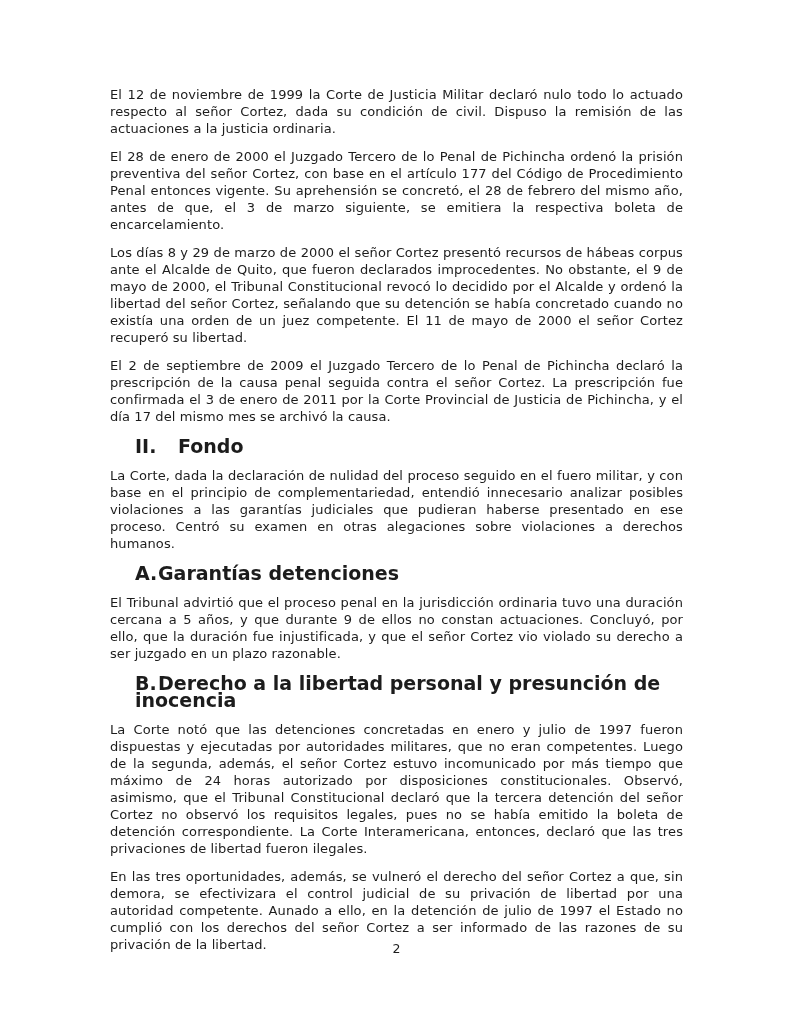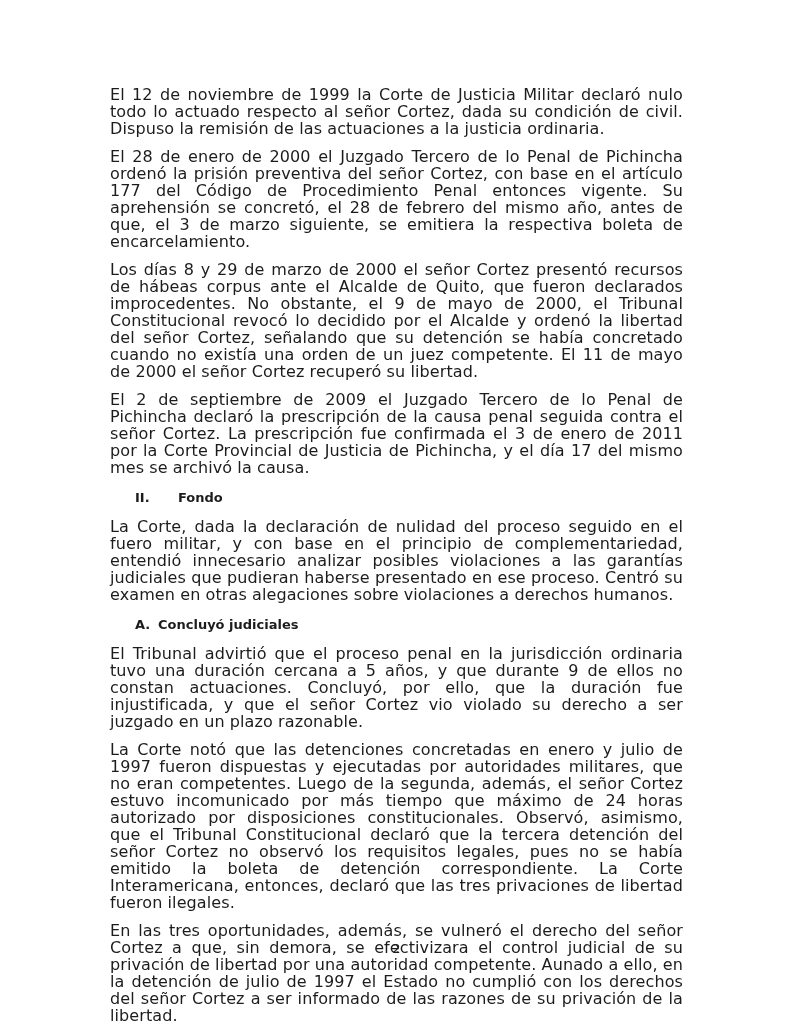--- a/index.html
+++ b/index.html
@@ -15,28 +15,28 @@
     color: #1c1c1c;
     overflow: hidden;
   }
   .page-content {
     position: absolute;
     left: 110px;
     top: 86px;
     width: 573px;
   }
   p.para {
-    font-size: 16px;
+    font-size: 13px;
     line-height: 17px;
     text-align: justify;
     margin: 0 0 11px 0;
     letter-spacing: 0.1px;
   }
   .heading {
-    font-size: 13px;
+    font-size: 19px;
     line-height: 17px;
     font-weight: bold;
     margin: 13px 0 12px 25px;
   }
   .heading .hnum-wide {
     display: inline-block;
     width: 43px;
   }
   .heading .hnum {
     display: inline-block;
@@ -65,25 +65,28 @@
 
   <p class="para">El 2 de septiembre de 2009 el Juzgado Tercero de lo Penal de Pichincha declaró la prescripción de la causa penal seguida contra el señor Cortez. La prescripción fue confirmada el 3 de enero de 2011 por la Corte Provincial de Justicia de Pichincha, y el día 17 del mismo mes se archivó la causa.</p>
 
   <div class="heading">
     <span class="hnum-wide">II.</span><span>Fondo</span>
   </div>
 
   <p class="para">La Corte, dada la declaración de nulidad del proceso seguido en el fuero militar, y con base en el principio de complementariedad, entendió innecesario analizar posibles violaciones a las garantías judiciales que pudieran haberse presentado en ese proceso. Centró su examen en otras alegaciones sobre violaciones a derechos humanos.</p>
 
   <div class="heading">
-    <span class="hnum">A.</span><span>Concluyó judiciales</span>
+    <span class="hnum">A.</span><span>Garantías detenciones</span>
   </div>
 
   <p class="para">El Tribunal advirtió que el proceso penal en la jurisdicción ordinaria tuvo una duración cercana a 5 años, y que durante 9 de ellos no constan actuaciones. Concluyó, por ello, que la duración fue injustificada, y que el señor Cortez vio violado su derecho a ser juzgado en un plazo razonable.</p>
 
+  <div class="heading">
+    <span class="hnum">B.</span><span>Derecho a la libertad personal y presunción de inocencia</span>
+  </div>
 
   <p class="para">La Corte notó que las detenciones concretadas en enero y julio de 1997 fueron dispuestas y ejecutadas por autoridades militares, que no eran competentes. Luego de la segunda, además, el señor Cortez estuvo incomunicado por más tiempo que máximo de 24 horas autorizado por disposiciones constitucionales. Observó, asimismo, que el Tribunal Constitucional declaró que la tercera detención del señor Cortez no observó los requisitos legales, pues no se había emitido la boleta de detención correspondiente. La Corte Interamericana, entonces, declaró que las tres privaciones de libertad fueron ilegales.</p>
 
   <p class="para">En las tres oportunidades, además, se vulneró el derecho del señor Cortez a que, sin demora, se efectivizara el control judicial de su privación de libertad por una autoridad competente. Aunado a ello, en la detención de julio de 1997 el Estado no cumplió con los derechos del señor Cortez a ser informado de las razones de su privación de la libertad.</p>
 
 </div>
 
 <div class="page-footer">2</div>
 
 </body></html>

